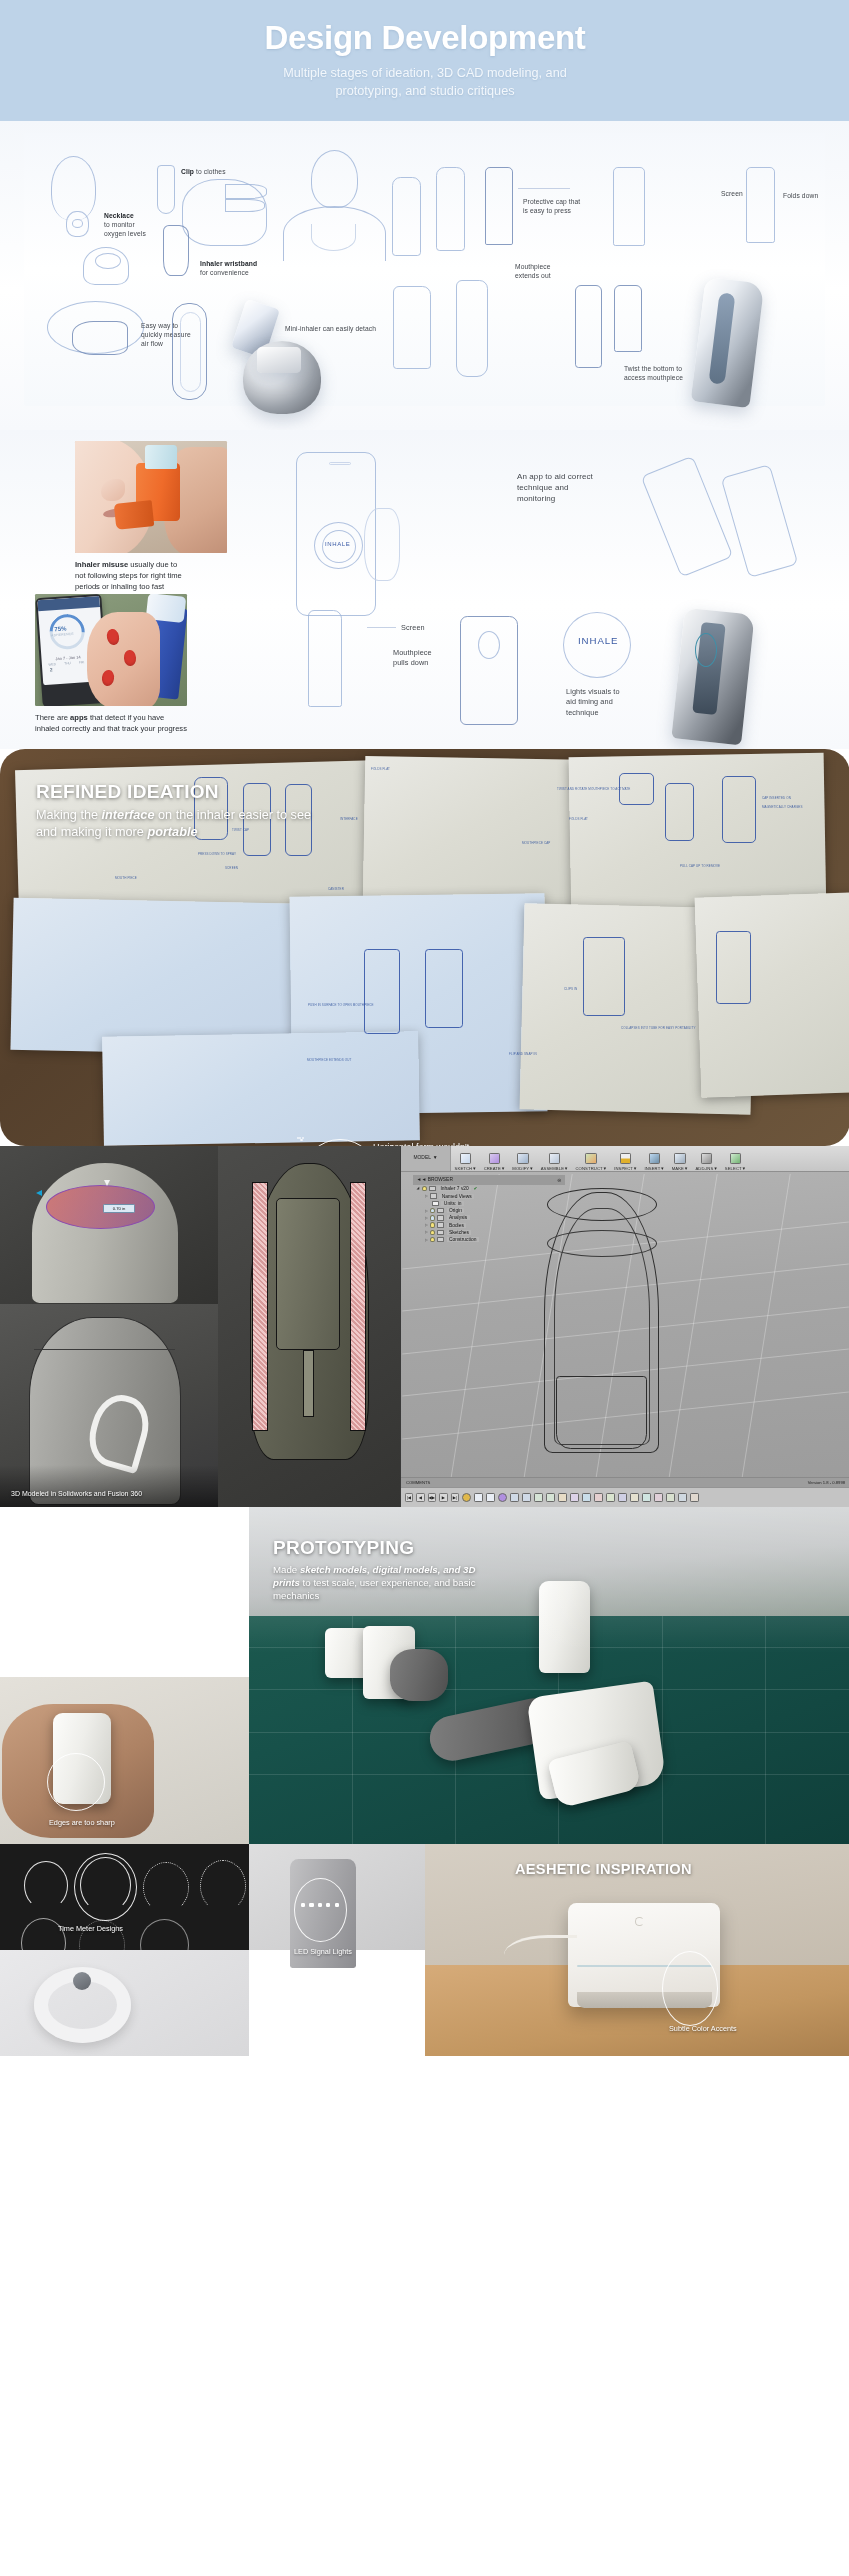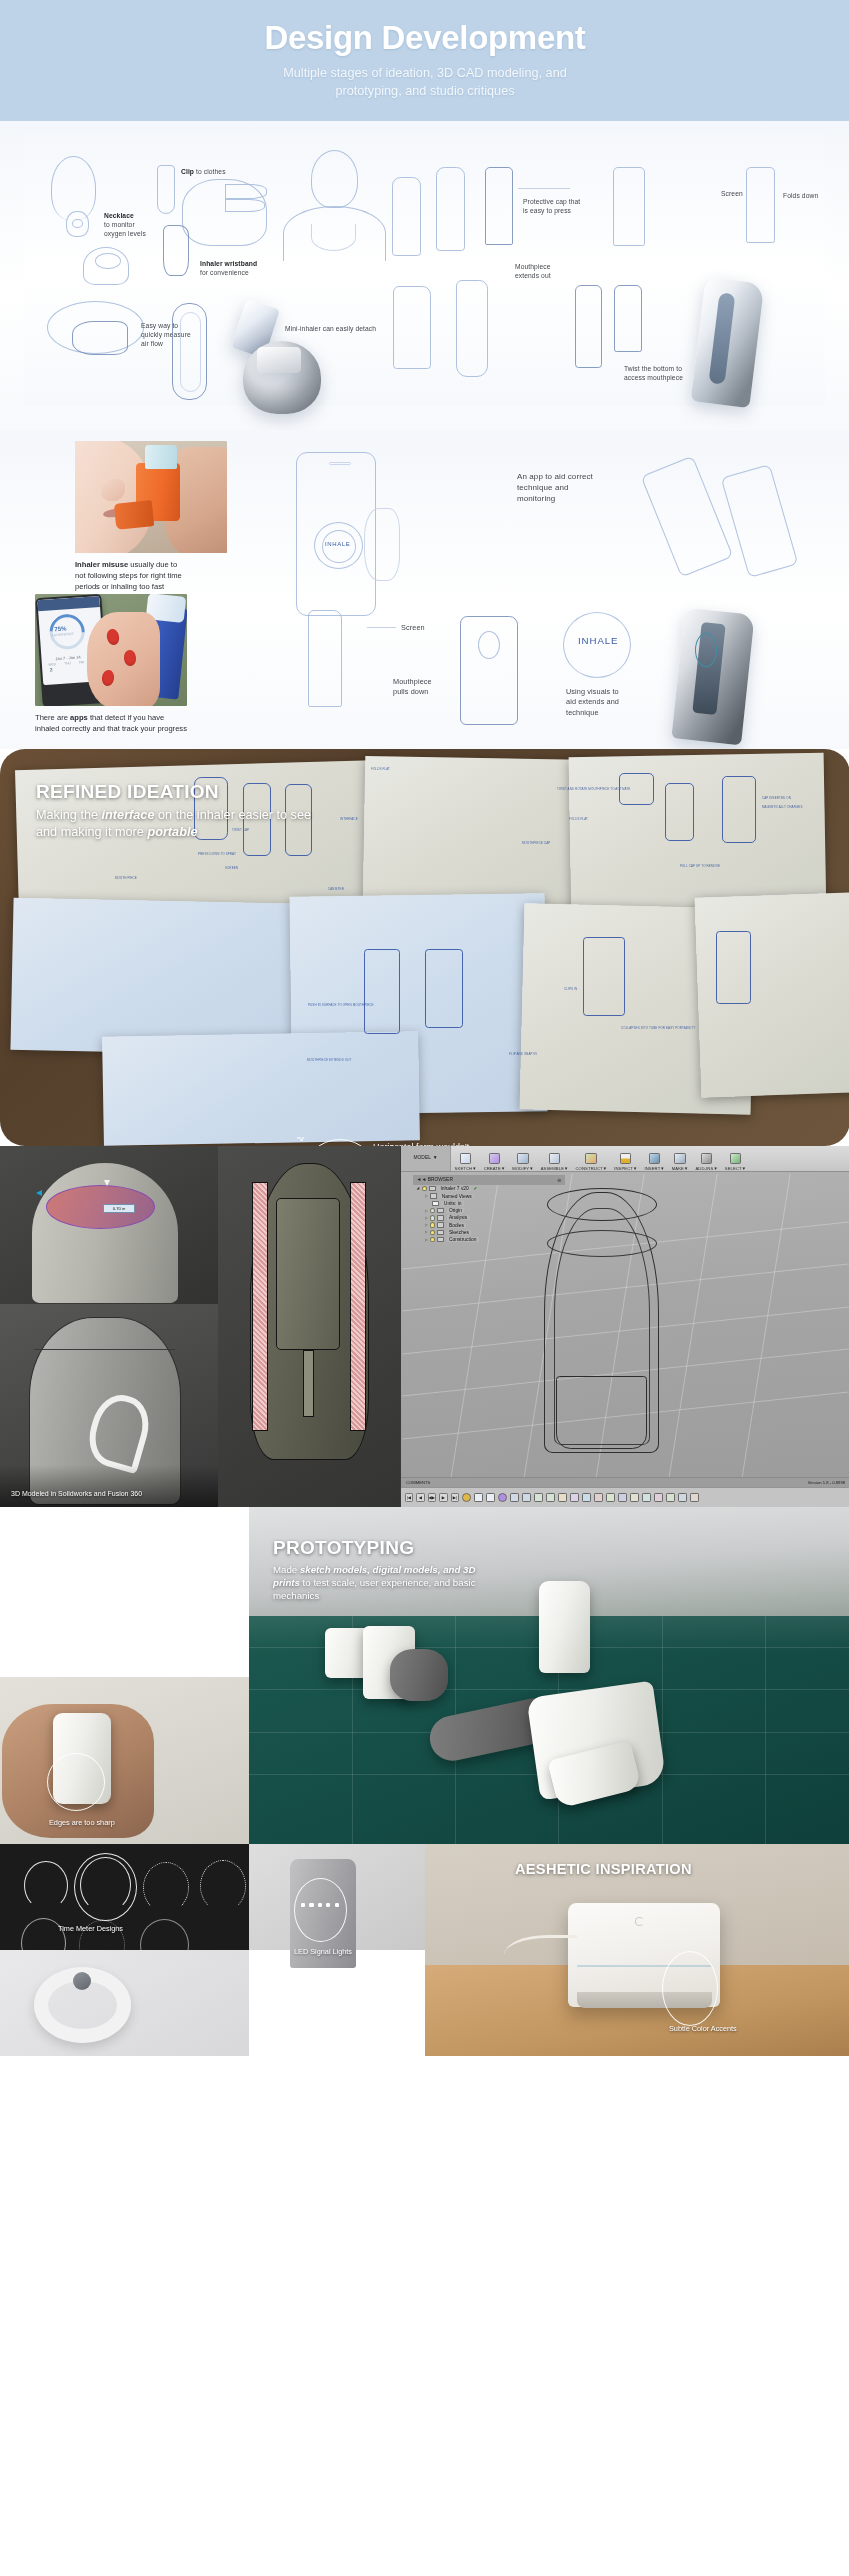--- a/index.html
+++ b/index.html
@@ -327,32 +327,32 @@
 
   <div class="sk" style="left:659px;top:32px;width:56px;height:109px;border-radius:7.3px;transform:rotate(-22deg);"></div>
   <div class="sk" style="left:734px;top:39px;width:51px;height:104px;border-radius:7.3px;transform:rotate(-16deg);"></div>
 
   <div class="ann" style="left:401px;top:193px;font-size:7.3px;">
     <span>Screen</span>
   </div>
   <div class="sk-line" style="left:367px;top:197px;width:29px;"></div>
   <div class="sk" style="left:308px;top:180px;width:34px;height:97px;border-radius:6px 8.5px 2.4px 2.4px;"></div>
 
-  <div class="ann" style="left:393px;top:247px;font-size:7.3px;line-height:1.4;">
+  <div class="ann" style="left:393px;top:218px;font-size:7.3px;line-height:1.4;">
     <span style="display:inline-block;width:55px;">Mouthpiece pulls down</span>
   </div>
 
   <div class="sk dark" style="left:460px;top:186px;width:58px;height:109px;border-radius:7.3px 8.5px 6px 6px;"></div>
   <div class="sk-ell" style="left:478px;top:201px;width:22px;height:28px;"></div>
 
   <div class="sk-ell" style="left:563px;top:182px;width:68px;height:66px;border-width:1.8px;"></div>
   <div style="position:absolute;left:578px;top:205px;font-size:9.7px;color:#3a5aa4;letter-spacing:0.9px;">INHALE</div>
 
   <div class="ann" style="left:566px;top:257px;font-size:7.3px;line-height:1.42;">
-    <span style="display:inline-block;width:61px;">Using visuals to aid extends and technique</span>
+    <span style="display:inline-block;width:61px;">Lights visuals to aid timing and technique</span>
   </div>
 
   <div class="sk-fill" style="left:678px;top:181px;width:70px;height:131px;border-radius:12px 16px 6px 6px;transform:rotate(6deg);
        background:linear-gradient(115deg,#f6f7f8 0%, #d9dde2 26%, #959ba3 58%, #5a6068 90%);"></div>
   <div style="position:absolute;left:697px;top:193px;width:24px;height:91px;border-radius:4.9px;
        background:linear-gradient(170deg,#7b8b9c,#3d4a58);transform:rotate(6deg);"></div>
   <div class="ring-band" style="left:695px;top:203px;width:22px;height:34px;border-color:#3f8fa8;"></div>
 </div>
 
 <div class="band refined">

